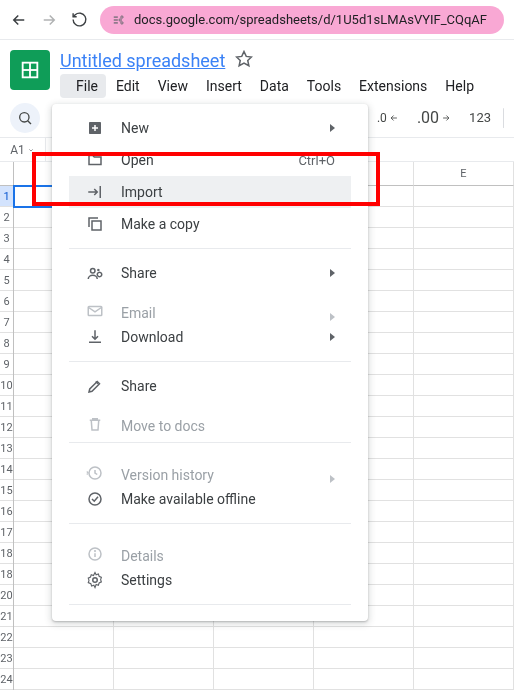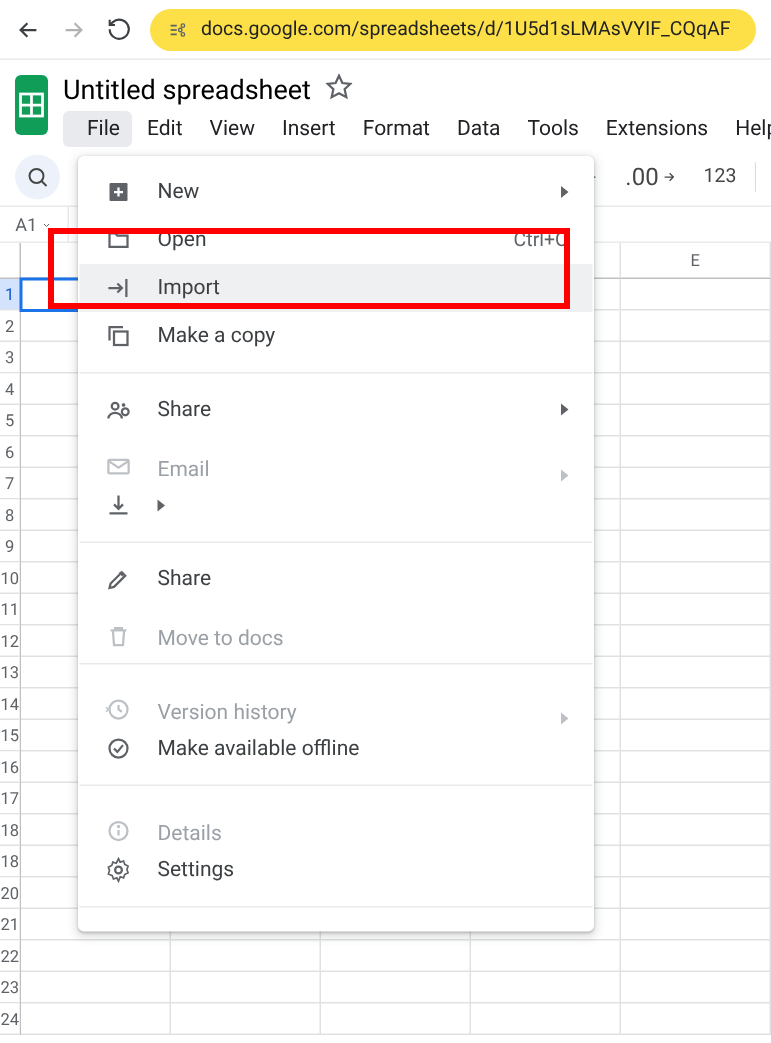--- a/index.html
+++ b/index.html
@@ -23,21 +23,21 @@
       height: 40px;
     }
     .browser-bar .nav-icon {
       width: 18px; height: 18px;
       display: flex; align-items: center; justify-content: center;
       color: #5f6368;
     }
     .nav-icon.disabled { opacity: .4; }
     .url-box {
       display: flex; align-items: center; gap: 8px;
-      background: #fde047;
+      background: #f9a8d4;
       border-radius: 20px;
       padding: 4px 12px;
       flex: 1;
       height: 28px;
       font-size: 13px;
       color: #202124;
       overflow: hidden;
       white-space: nowrap;
     }
     .url-box svg { flex-shrink: 0; }
@@ -56,21 +56,22 @@
       margin-top: 4px;
     }
     .sheets-logo svg { fill: #fff; }
     .title-area { flex: 1; }
     .title-row {
       display: flex; align-items: center; gap: 10px;
       height: 28px;
     }
     .doc-title {
       font-size: 18px;
-      color: #000000;
+      color: #3b82f6;
+      text-decoration: underline;
     }
     .star { color: #5f6368; }
     .menubar {
       display: flex;
       gap: 2px;
       font-size: 14px;
       color: #202124;
     }
     .menubar .menu-item {
       padding: 4px 8px;
@@ -180,25 +181,25 @@
       outline: 2px solid #1a73e8;
       outline-offset: -1px;
       position: relative;
     }
 
     
     .dropdown {
       position: absolute;
       left: 52px;
       top: 104px;
-      width: 344px;
+      width: 316px;
       background: #fff;
       border-radius: 4px;
       box-shadow: 0 2px 6px 2px rgba(60,64,67,.15), 0 1px 2px rgba(60,64,67,.3);
-      padding: 8px 1px;
+      padding: 8px 17px;
       z-index: 100;
     }
     .menu-row {
       display: flex;
       align-items: center;
       height: 32px;
       padding: 0 16px 0 16px;
       gap: 16px;
       cursor: pointer;
       color: #3c4043;
@@ -290,21 +291,20 @@
         <svg width="18" height="18" viewBox="0 0 24 24" fill="none" stroke="#5f6368" stroke-width="2">
             <polygon points="12 2 15 8.5 22 9.3 17 14 18.5 21 12 17.5 5.5 21 7 14 2 9.3 9 8.5 12 2"></polygon>
           </svg>
       </span>
     </div>
     <div class="menubar" id="menubar">
         <div class="menu-item active">File</div>
         <div class="menu-item">Edit</div>
         <div class="menu-item">View</div>
         <div class="menu-item">Insert</div>
-        <div class="menu-item">Format</div>
         <div class="menu-item">Data</div>
         <div class="menu-item">Tools</div>
         <div class="menu-item">Extensions</div>
         <div class="menu-item">Help</div>
       </div>
   </div>
 </div>
 
 <div class="toolbar">
   <div class="tb-search-pill">
@@ -615,20 +615,21 @@
       <span class="mi-label">Email</span>
       <span class="mi-arrow"></span>
     </div>
     <div class="menu-row">
       <span class="mi-icon">
         <svg width="18" height="18" viewBox="0 0 24 24" fill="none" stroke="currentColor" stroke-width="2">
           <path d="M12 3v12M8 11l4 4 4-4"></path>
           <path d="M4 19h16"></path>
         </svg>
       </span>
+      <span class="mi-label">Download</span>
       <span class="mi-arrow"></span>
     </div>
     <div class="menu-divider"></div>
     <div class="menu-row">
       <span class="mi-icon">
         <svg width="18" height="18" viewBox="0 0 24 24" fill="none" stroke="currentColor" stroke-width="2">
           <path d="M4 20l4-1 10-10-3-3L5 16l-1 4z"></path>
           <path d="M13 6l3 3"></path>
         </svg>
       </span>

